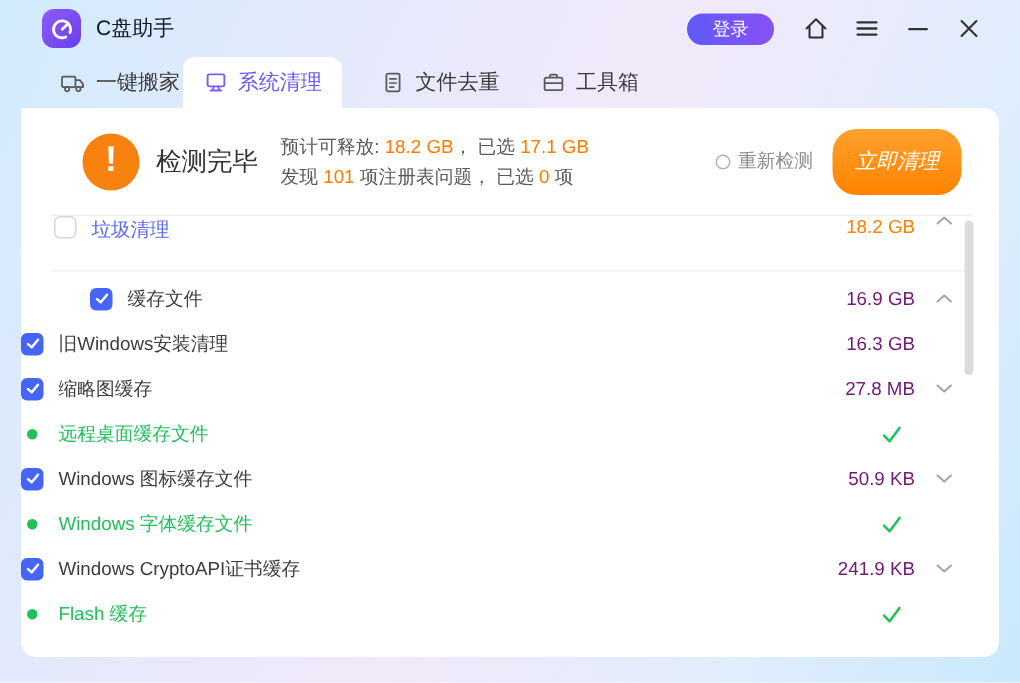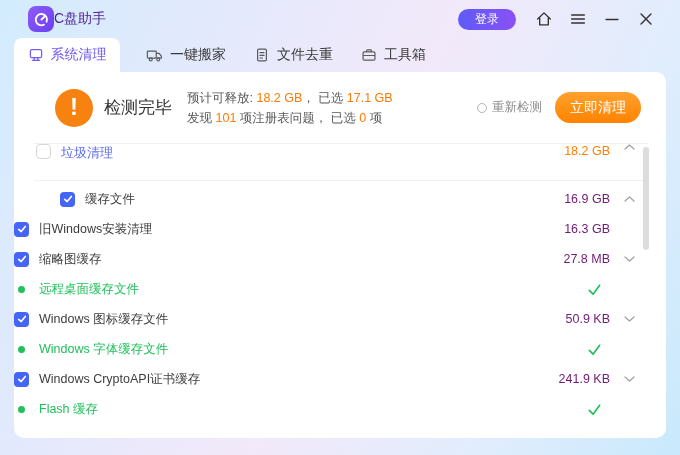--- a/index.html
+++ b/index.html
@@ -9,21 +9,21 @@
     background: linear-gradient(115deg, #d2ecfd 0%, #e5e9fc 28%, #f2e9fa 52%, #e0edfd 78%, #c9e9fc 100%);
     position: relative; overflow: hidden;
     color: #333;
   }
   
   .titlebar { position:absolute; top:0; left:0; width:680px; height:38px;
     display:flex; align-items:center; padding:0 24px 0 28px; }
   .logo { width:26px; height:26px; border-radius:8px;
     background: linear-gradient(135deg,#8E5CF7,#6A3FF0);
     display:flex; align-items:center; justify-content:center; flex:0 0 auto; }
-  .app-title { font-size:14px; color:#4c1d95; }
+  .app-title { margin-left:10px; font-size:14px; color:#0f172a; }
   .tb-spacer { flex:1; }
   .login-btn { width:58px; height:21px; border-radius:11px; border:none; cursor:pointer;
     background: linear-gradient(90deg,#5E5BF7,#8951F6);
     color:#fff; font-size:12px; display:flex; align-items:center; justify-content:center;
     font-family: inherit; }
   .winctl { display:flex; align-items:center; margin-left:18px; gap:14px; }
   .winctl .ctl { width:20px; height:20px; display:flex; align-items:center; justify-content:center;
     color:#333; cursor:pointer; }
   
   .tabbar { position:absolute; top:38px; left:14px; height:34px; display:flex; align-items:stretch; }
@@ -41,23 +41,23 @@
   .warn-circle { width:38px; height:38px; border-radius:50%; background:#F8820F;
     color:#fff; font-size:24px; font-weight:bold; display:flex; align-items:center;
     justify-content:center; flex:0 0 auto; padding-bottom:2px; }
   .status-title { font-size:17px; color:#333; margin-left:11px; white-space:nowrap; }
   .banner-lines { margin-left:15px; font-size:12.5px; color:#595959; line-height:20px; white-space:nowrap; }
   .orange { color:#FF7A00; }
   .banner-spacer { flex:1; }
   .recheck { display:flex; align-items:center; gap:5px; color:#8c8c8c; font-size:12.5px;
     cursor:pointer; white-space:nowrap; }
   .ring { width:10px; height:10px; border:1.5px solid #b3b3b3; border-radius:50%; display:inline-block; }
-  .clean-btn { margin-left:13px; width:86px; height:31px; border:none; border-radius:16px;
+  .clean-btn { margin-left:13px; width:86px; height:44px; border:none; border-radius:16px;
     background: linear-gradient(180deg,#FFA12E,#FF8300); color:#fff; font-size:14px;
-    cursor:pointer; font-family:inherit; }
+    cursor:pointer; font-family:inherit;font-style:italic; }
   .divider { height:1px; background:#f0f0f0; margin:0 18px 0 20px; }
   
   .group-row { height:36px; display:flex; align-items:flex-start; padding-left:22px; padding-right:30px; cursor:pointer; }
   .group-label { margin-left:10px; font-size:13px; color:#5B6CF0; }
   .group-size { margin-left:auto; font-size:12.5px; color:#FF8000; margin-right:12px; }
   .rows { padding-top:3px; }
   .row { height:30px; display:flex; align-items:center; padding-right:30px; cursor:pointer; }
   .row.lvl1 { padding-left:46px; }
   .row.lvl2 { }
   .row-label { margin-left:10px; font-size:12.5px; color:#3d3d3d; }
@@ -108,40 +108,40 @@
     </div>
     <div class="ctl">
       <svg width="18" height="18" viewBox="0 0 20 20">
           <path d="M4.5 4.5 L15.5 15.5 M15.5 4.5 L4.5 15.5" stroke="currentColor" stroke-width="1.6" stroke-linecap="round"></path>
         </svg>
     </div>
   </div>
 </div>
 
 <div class="tabbar">
-  <div class="tab active">
-    <span class="ticon">
-      <svg width="16" height="16" viewBox="0 0 20 20">
-          <rect x="3" y="3.2" width="14" height="10" rx="1.5" fill="none" stroke="currentColor" stroke-width="1.6"></rect>
-          <path d="M8.2 13.4 L7.2 16.6 M11.8 13.4 L12.8 16.6 M5.6 16.6 H14.4" fill="none" stroke="currentColor" stroke-width="1.6" stroke-linecap="round"></path>
-        </svg>
-    </span>
-    <span>系统清理</span>
-  </div>
   <div class="tab inactive">
     <span class="ticon">
       <svg width="17" height="17" viewBox="0 0 20 20">
           <rect x="1.6" y="4.8" width="10.5" height="8.2" rx="1" fill="none" stroke="currentColor" stroke-width="1.4"></rect>
           <path d="M12.1 7.6 h3.4 l2.6 3.1 v2.3 h-6" fill="none" stroke="currentColor" stroke-width="1.4" stroke-linejoin="round"></path>
           <circle cx="5.6" cy="14.6" r="1.7" fill="none" stroke="currentColor" stroke-width="1.4"></circle>
           <circle cx="14.4" cy="14.6" r="1.7" fill="none" stroke="currentColor" stroke-width="1.4"></circle>
         </svg>
     </span>
     <span>一键搬家</span>
   </div>
+  <div class="tab active">
+    <span class="ticon">
+      <svg width="16" height="16" viewBox="0 0 20 20">
+          <rect x="3" y="3.2" width="14" height="10" rx="1.5" fill="none" stroke="currentColor" stroke-width="1.6"></rect>
+          <path d="M8.2 13.4 L7.2 16.6 M11.8 13.4 L12.8 16.6 M5.6 16.6 H14.4" fill="none" stroke="currentColor" stroke-width="1.6" stroke-linecap="round"></path>
+        </svg>
+    </span>
+    <span>系统清理</span>
+  </div>
   <div class="tab inactive">
     <span class="ticon">
       <svg width="16" height="16" viewBox="0 0 20 20">
           <rect x="4.5" y="2.6" width="11" height="14.8" rx="1.5" fill="none" stroke="currentColor" stroke-width="1.5"></rect>
           <path d="M7.4 7 h5.2 M7.4 10.4 h5.2 M7.4 13.8 h3.2" stroke="currentColor" stroke-width="1.4" stroke-linecap="round"></path>
         </svg>
     </span>
     <span>文件去重</span>
   </div>
   <div class="tab inactive">

